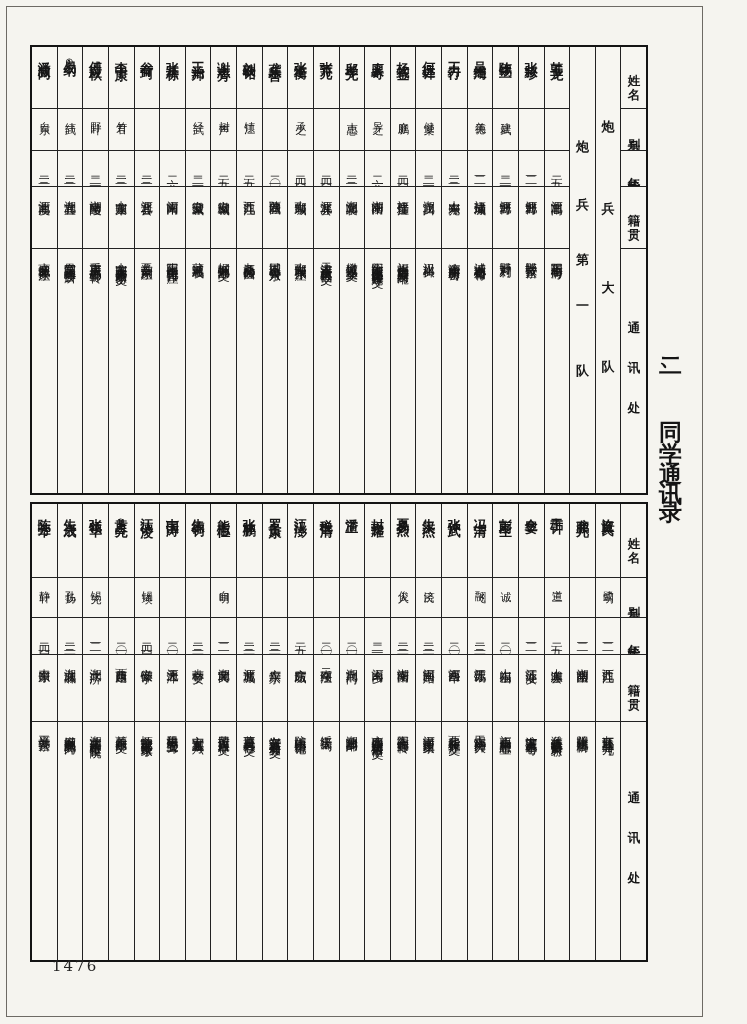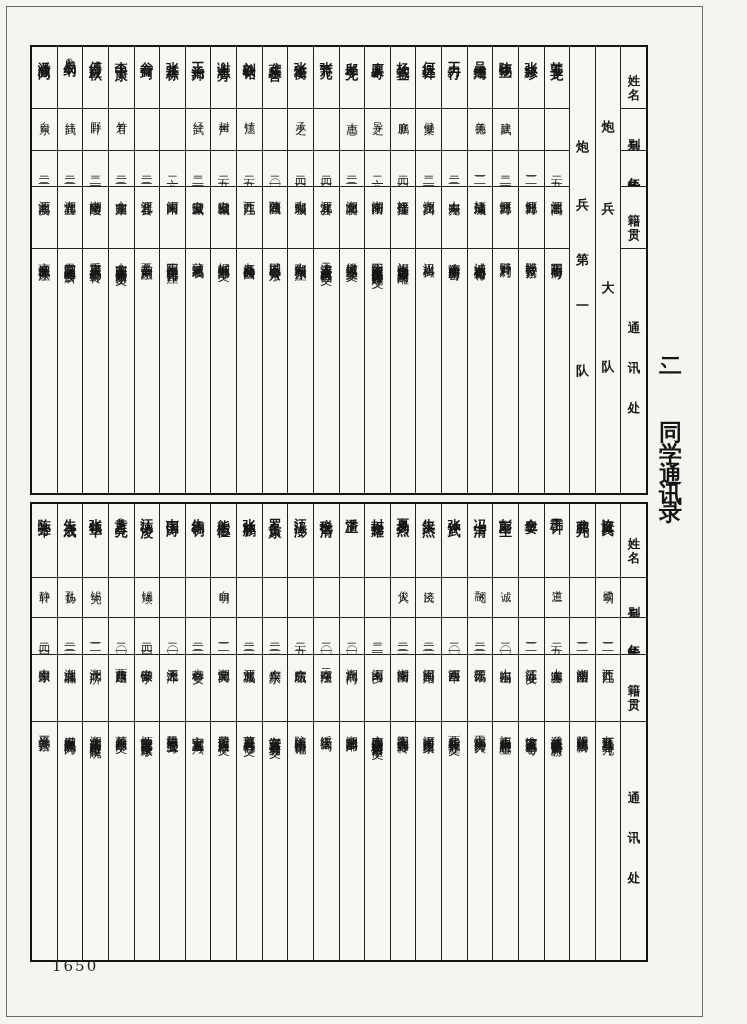--- a/index.html
+++ b/index.html
@@ -404,14 +404,14 @@
           <div class="cell h-name">陈芳华</div>
           <div class="cell h-alias">静轩</div>
           <div class="cell h-age">二四</div>
           <div class="cell h-origin">山东平原</div>
           <div class="cell h-address">平原韩家营</div>
         </div>
       </div>
   </div>
 
   <div class="side-title">二、同学通讯录</div>
-  <div class="page-number">1650</div>
+  <div class="page-number">1476</div>
 </div>
 
 </body></html>

